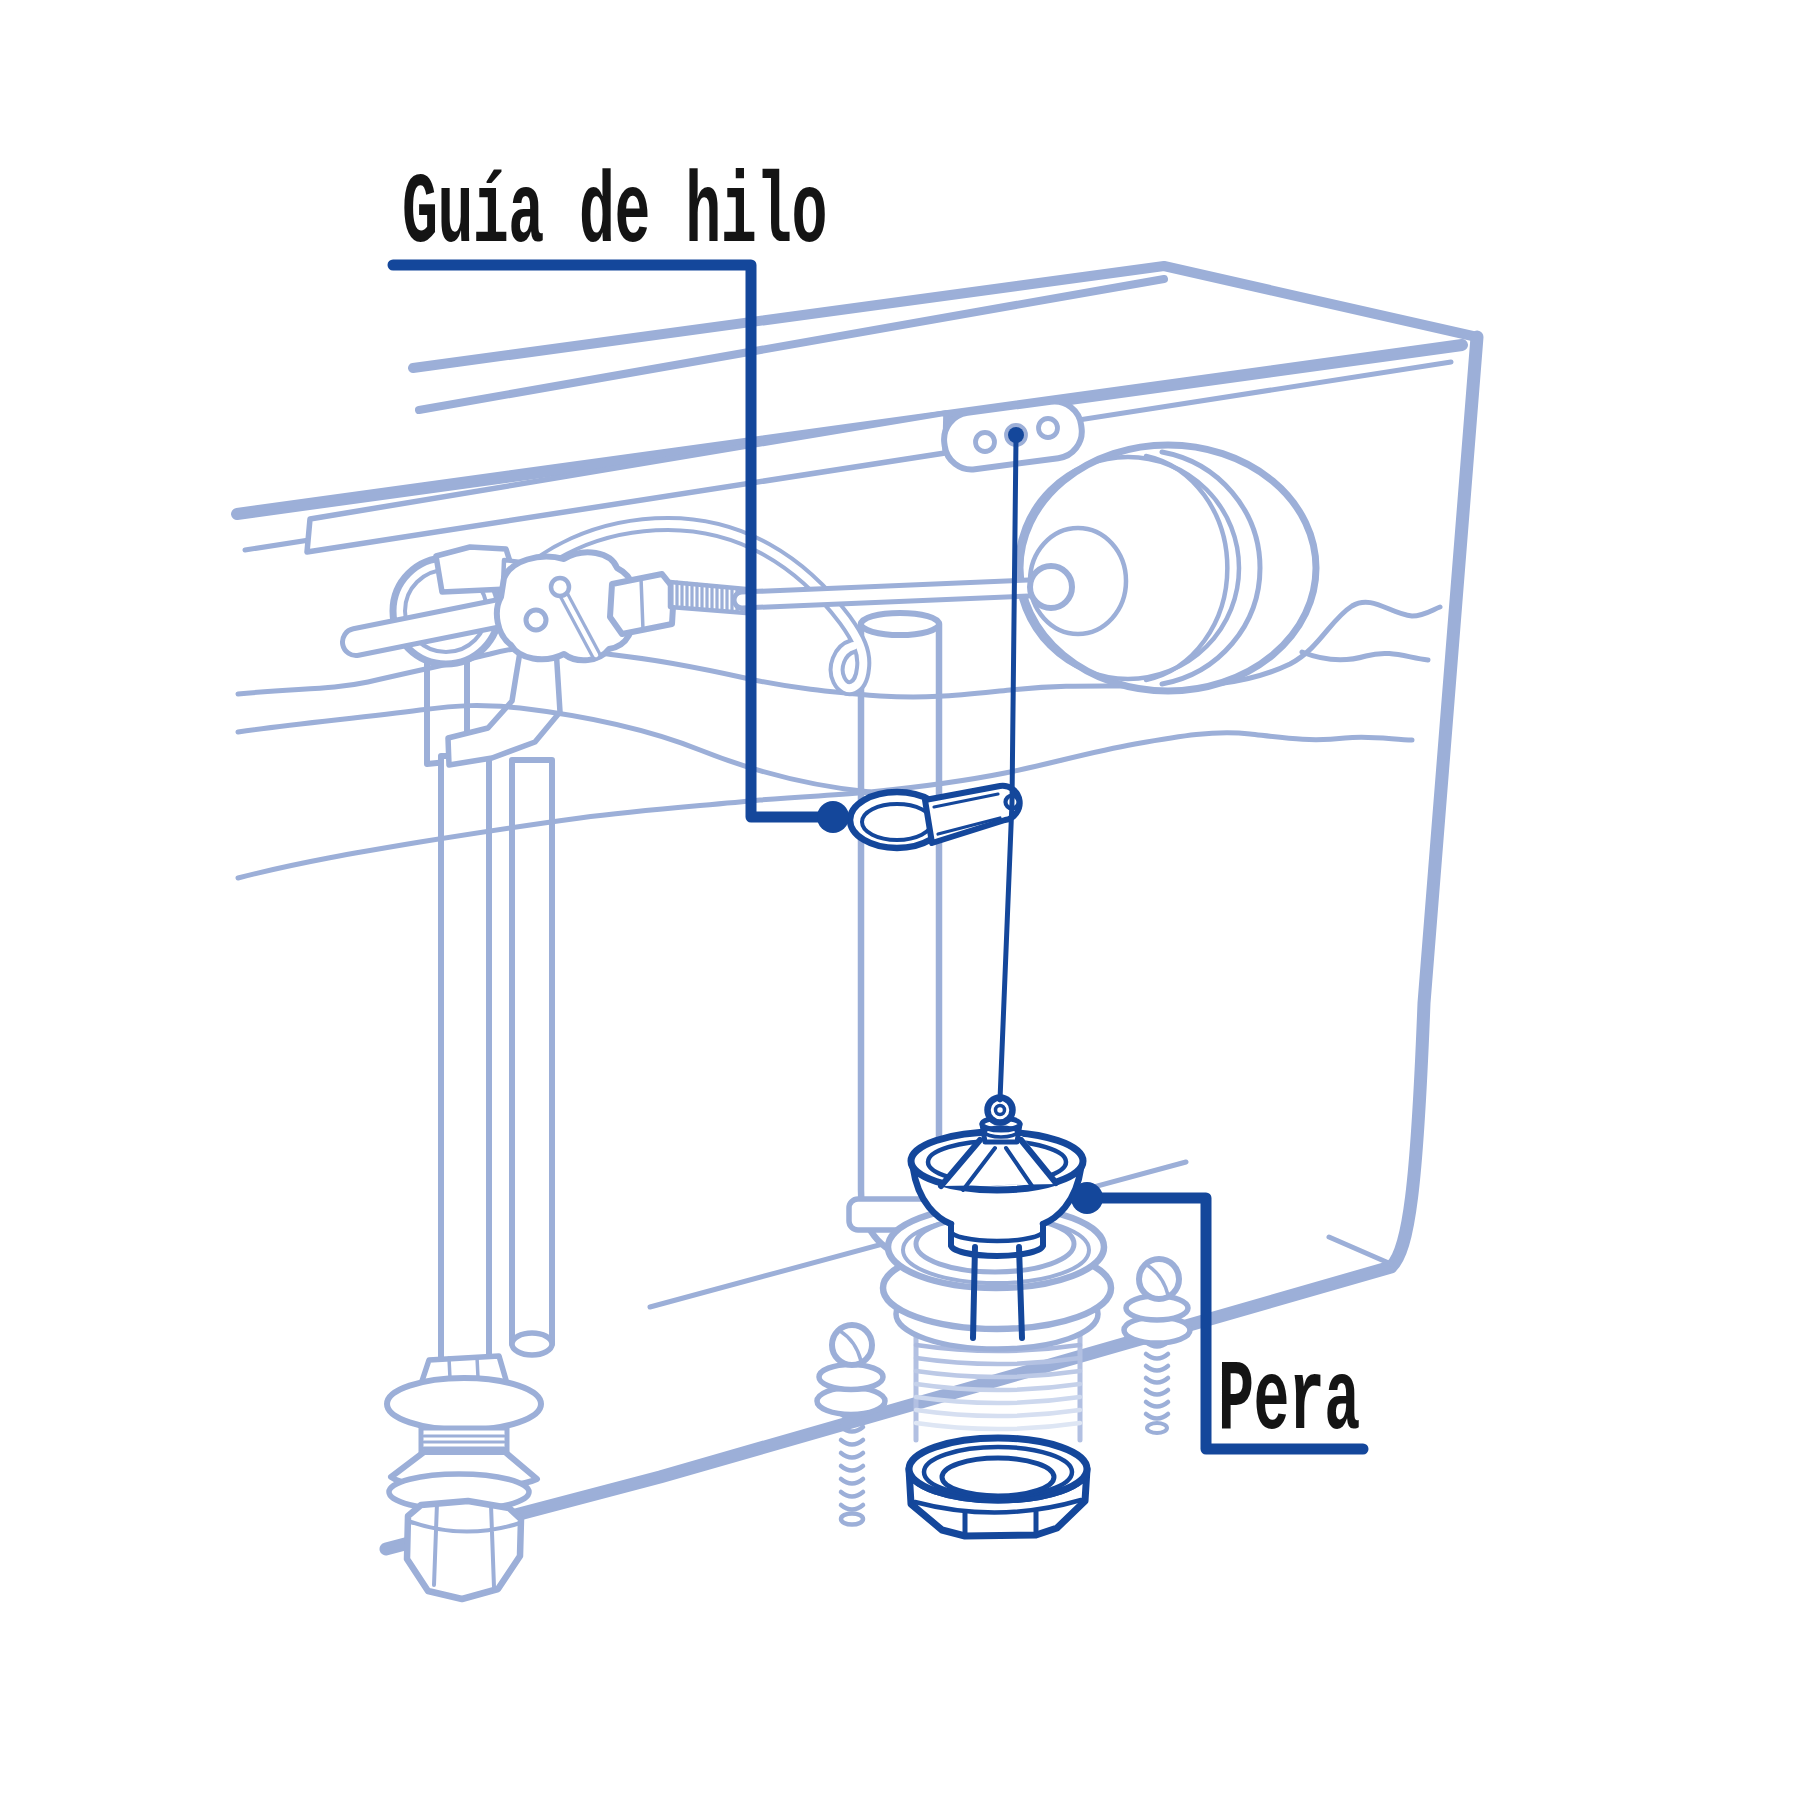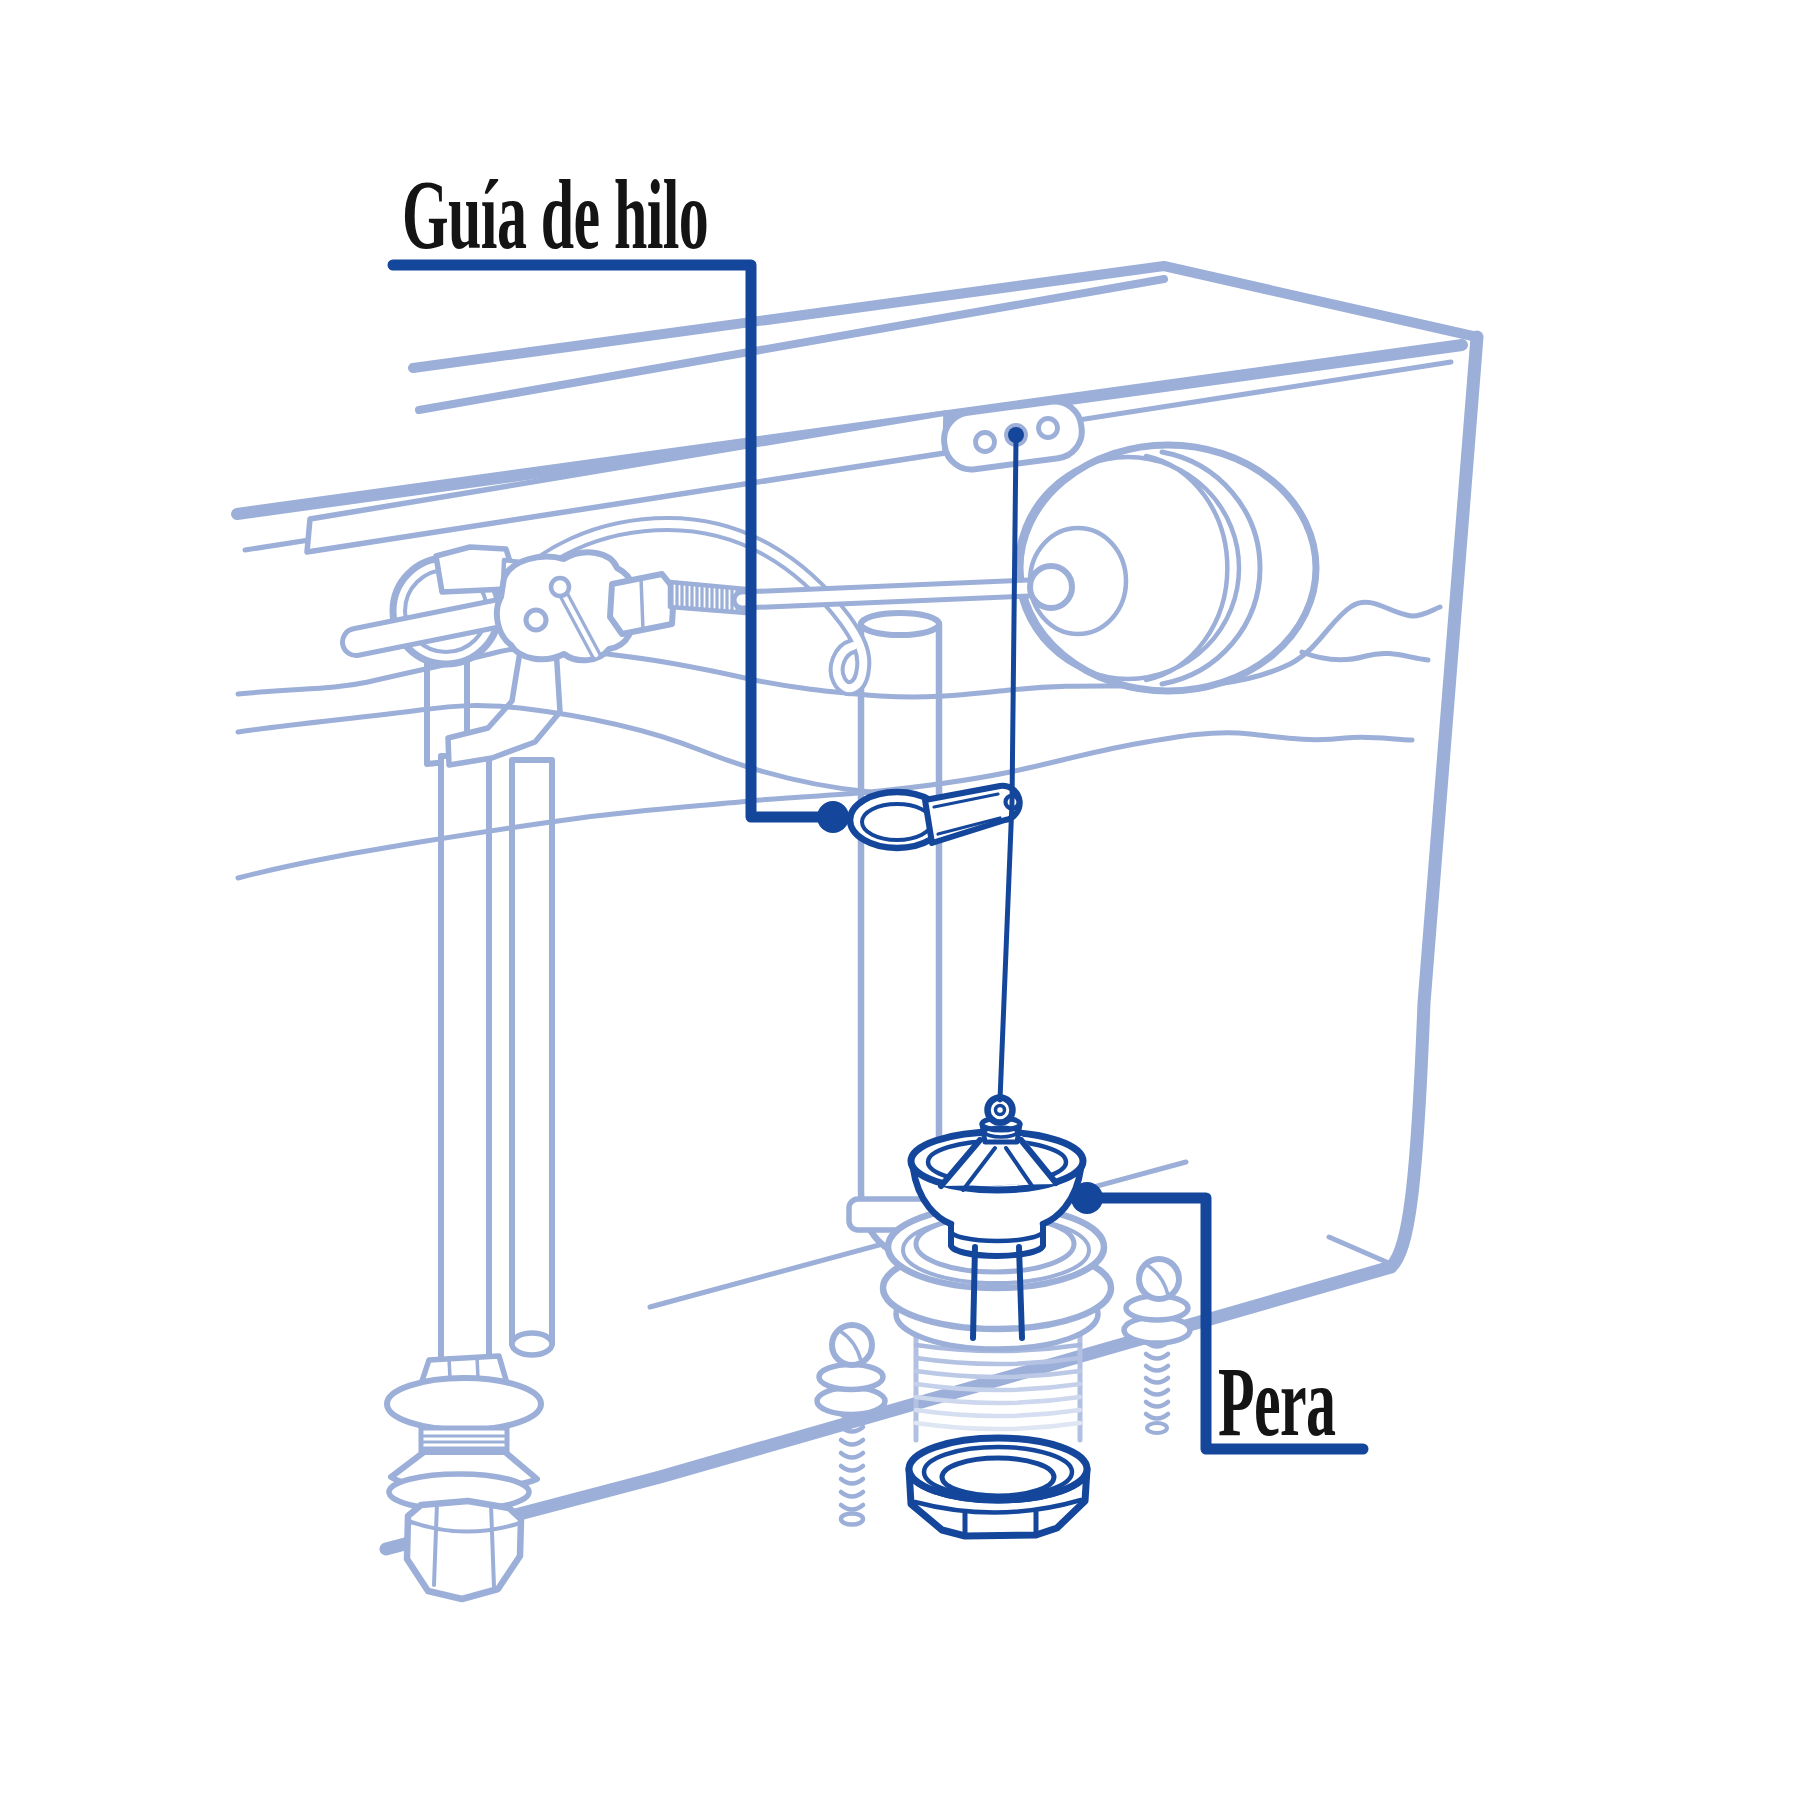--- a/index.html
+++ b/index.html
@@ -4,21 +4,21 @@
 <style>
   :root{
     --c-light:#9cafd8;
     --c-faded:#c9d4ec;
     --c-dark:#14479b;
     --c-text:#141414;
     --c-bg:#ffffff;
   }
   html,body{margin:0;padding:0;background:var(--c-bg);}
   .stage{position:relative;width:1800px;height:1792px;background:var(--c-bg);overflow:hidden;
-         font-family:Liberation Serif, serif;}
+         font-family:Liberation Mono, monospace;}
   .stage svg{position:absolute;left:0;top:0;}
   svg *{stroke-linecap:round;stroke-linejoin:round;}
   .s-l{stroke:var(--c-light);fill:none;}
   .f-l{stroke:var(--c-light);fill:#fff;}
   .s-d{stroke:var(--c-dark);fill:none;}
   .f-d{stroke:var(--c-dark);fill:#fff;}
   .d-f{fill:var(--c-dark);stroke:none;}
   .w-f{fill:#fff;stroke:none;}
   .w-s{stroke:#fff;fill:none;}
   .label{position:absolute;color:var(--c-text);font-weight:700;font-size:100px;line-height:1;

